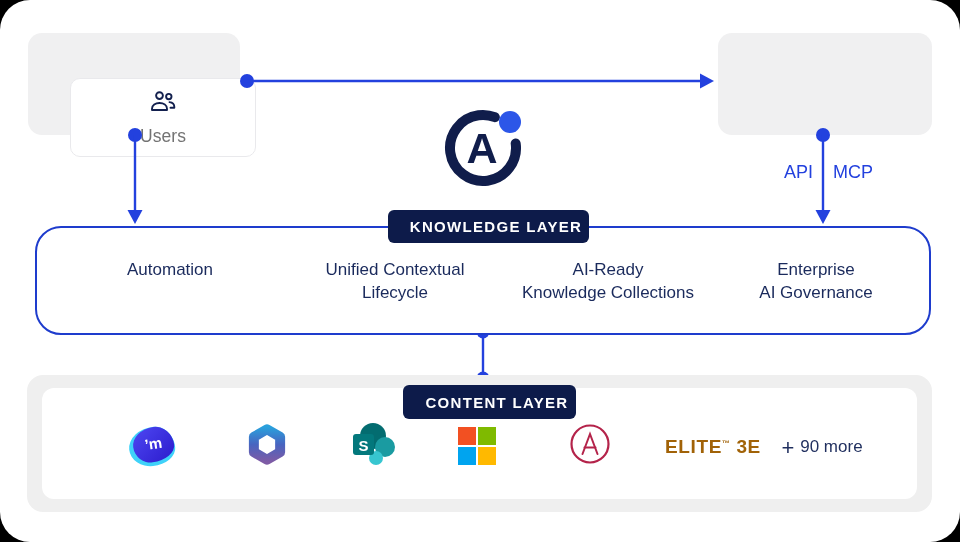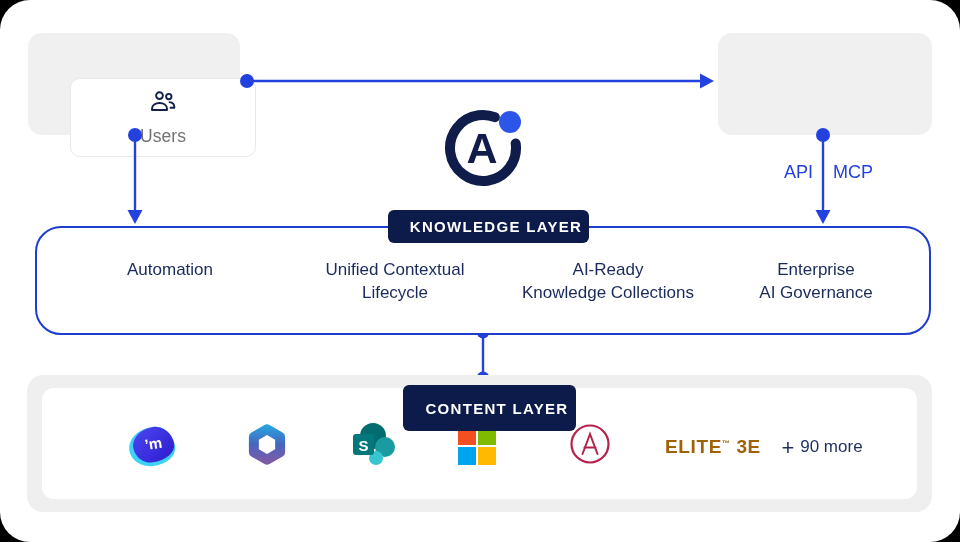--- a/index.html
+++ b/index.html
@@ -24,21 +24,21 @@
   #mcp-label{left:833px;}
 
   
   #logo{position:absolute;left:435px;top:100px;width:96px;height:96px;}
 
   
   .layer-badge{position:absolute;background:#0d1b4a;border-radius:6px;color:#fff;
                display:flex;align-items:center;justify-content:center;
                font-size:15px;font-weight:700;letter-spacing:1.3px;z-index:5;padding-left:15px;}
   #knowledge-badge{left:388px;top:210px;width:186px;height:33px;}
-  #content-badge{left:403px;top:385px;width:158px;height:46px;}
+  #content-badge{left:403px;top:385px;width:158px;height:34px;}
 
   
   #knowledge-rect{position:absolute;left:35px;top:226px;width:892px;height:105px;
                   background:#fff;border:2px solid #1e3ccd;border-radius:26px;}
   .k-item{position:absolute;top:258px;transform:translateX(-50%);text-align:center;
           color:#1a2a5c;font-size:17px;font-weight:500;line-height:23px;white-space:nowrap;}
 
   
   #content-outer{position:absolute;left:27px;top:375px;width:905px;height:137px;background:#efefef;border-radius:16px;}
   #content-inner{position:absolute;left:42px;top:388px;width:875px;height:111px;background:#fff;border-radius:12px;}

